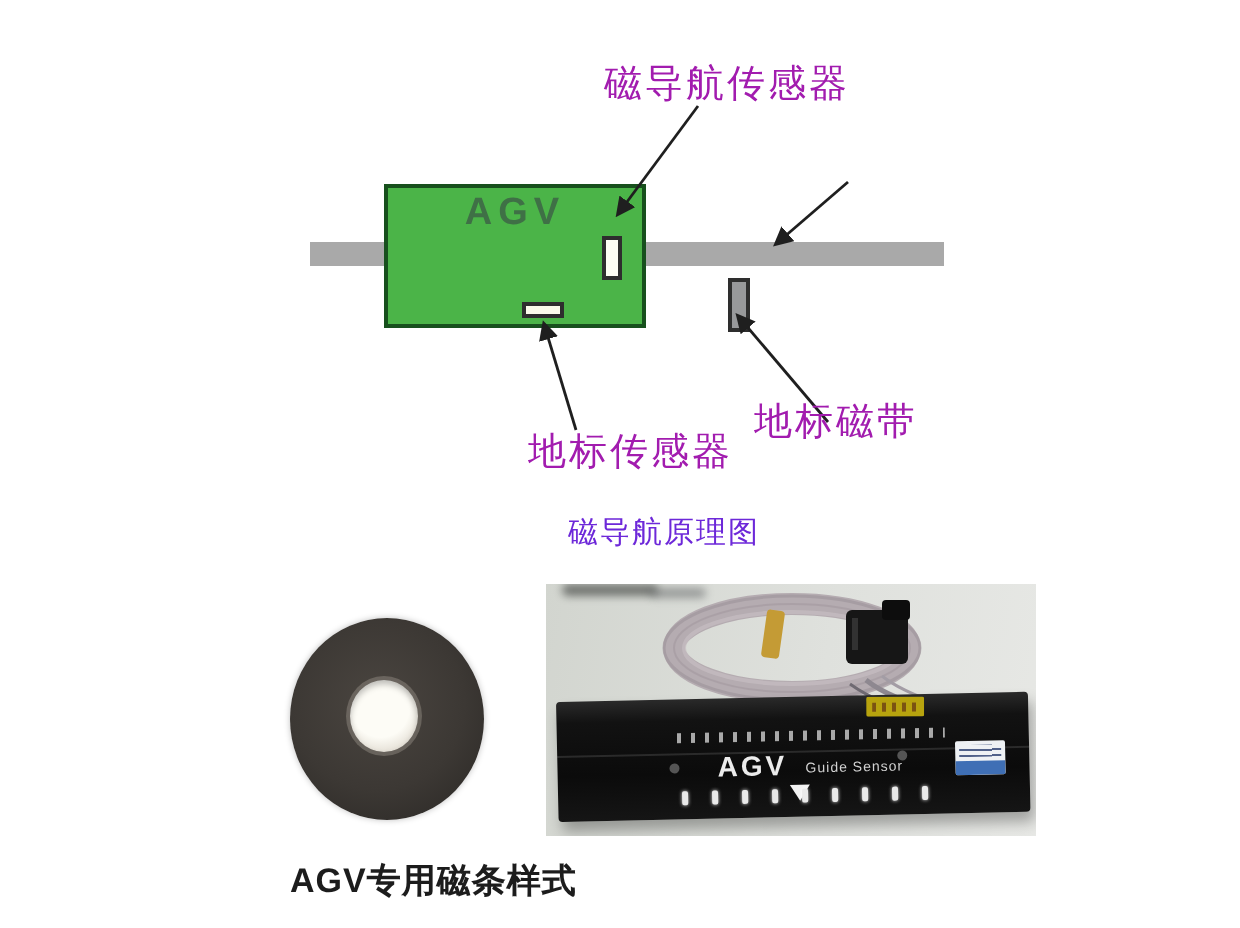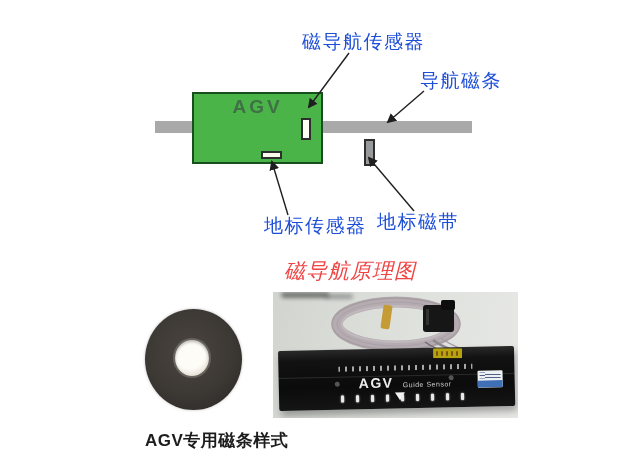--- a/index.html
+++ b/index.html
@@ -2,22 +2,22 @@
 <html><head>
 <meta charset="utf-8">
 <style>
   html,body{margin:0;padding:0;background:#ffffff;}
   .canvas{
     position:relative;width:620px;height:464px;background:#ffffff;overflow:hidden;
     font-family:"Liberation Sans","DejaVu Sans",sans-serif;color:#2b2b2b;
   }
   .abs{position:absolute;}
   
-  .callout{font-size:19px;letter-spacing:1.5px;color:#1d4ed8;white-space:nowrap;z-index:6;}
-  .schematic-caption{font-size:21px;letter-spacing:1px;color:#ef4444;white-space:nowrap;z-index:6;font-style:italic;}
+  .callout{font-size:19px;letter-spacing:1.5px;color:#a21caf;white-space:nowrap;z-index:6;}
+  .schematic-caption{font-size:15px;letter-spacing:1px;color:#6d28d9;white-space:nowrap;z-index:6;}
   .nav-strip{left:155px;top:121px;width:317px;height:12px;background:#a9a9a9;z-index:1;}
   .agv-body{
     left:192px;top:92px;width:131px;height:72px;background:#4bb448;
     border:2px solid #17501d;box-sizing:border-box;z-index:2;
   }
   .agv-label{
     position:absolute;left:0;right:0;top:2px;text-align:center;
     font-size:19px;font-weight:bold;letter-spacing:3px;color:#3f7046;
   }
   .marker-rect{box-sizing:border-box;border:2px solid #2e2e2e;z-index:3;}
@@ -75,21 +75,20 @@
   .screw{position:absolute;width:5px;height:5px;border-radius:50%;background:#636363;opacity:.85;}
   .photo-caption{font-size:17px;font-weight:bold;color:#1c1c1c;letter-spacing:.5px;white-space:nowrap;z-index:6;}
 </style>
 </head>
 <body>
 
 <div class="canvas">
 
   <div class="abs callout" style="left:302px;top:29px;">磁导航传感器</div>
 
-  <div class="abs callout" style="left:420px;top:68px;">导航磁条</div>
 
   <div class="abs nav-strip"></div>
 
   <div class="abs agv-body">
     <div class="agv-label">AGV</div>
   </div>
 
   <div class="abs marker-rect nav-sensor-marker"></div>
   <div class="abs marker-rect landmark-sensor-marker"></div>
   <div class="abs marker-rect landmark-tape-marker"></div>
@@ -103,21 +102,21 @@
     <g stroke="#1f1f1f" stroke-width="1.4" fill="none">
       <path d="M349,53 L309,107" marker-end="url(#ah)"></path>
       <path d="M424,91 L388,122" marker-end="url(#ah)"></path>
       <path d="M288,215 L272,162" marker-end="url(#ah)"></path>
       <path d="M414,211 L369,158" marker-end="url(#ah)"></path>
     </g>
   </svg>
 
   <div class="abs callout" style="left:222px;top:213px;margin-left:42px;">地标传感器</div>
 
-  <div class="abs callout" style="left:377px;top:209px;font-family:Liberation Mono, monospace;">地标磁带</div>
+  <div class="abs callout" style="left:377px;top:198px;font-family:Liberation Mono, monospace;">地标磁带</div>
 
   <div class="abs schematic-caption" style="left:284px;top:257px;">磁导航原理图</div>
 
   <div class="abs tape-roll">
     <div class="tape-hole"></div>
   </div>
 
   <div class="abs photo-caption" style="left:145px;top:429px;">AGV专用磁条样式</div>
 
   <div class="abs photo">

